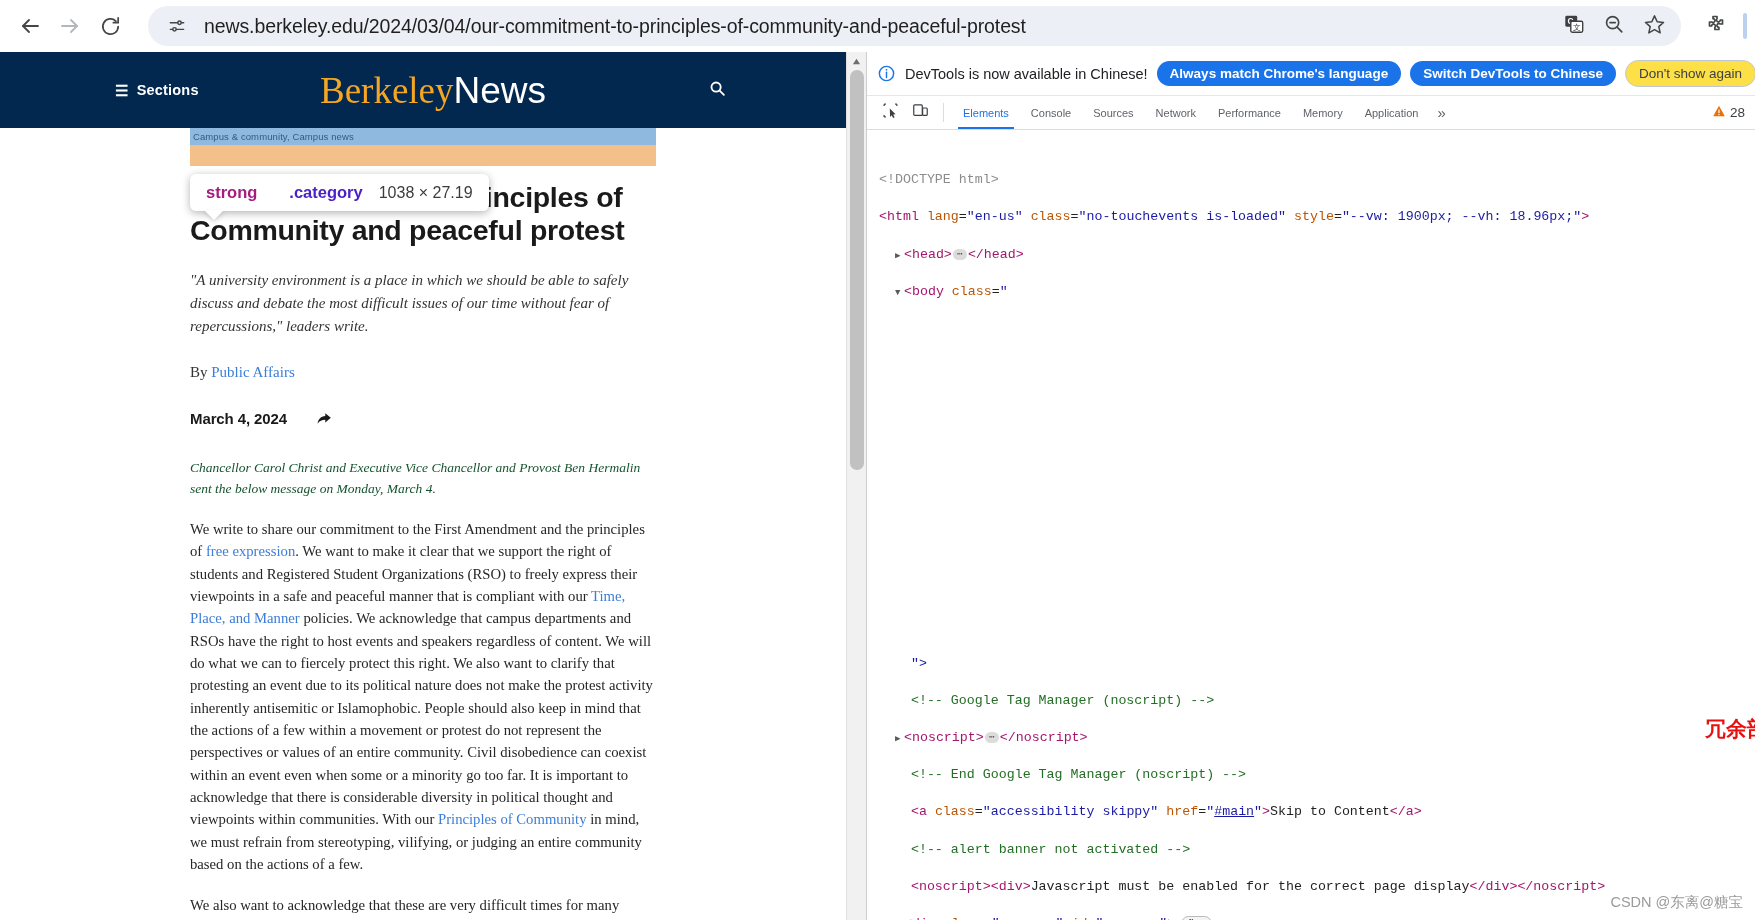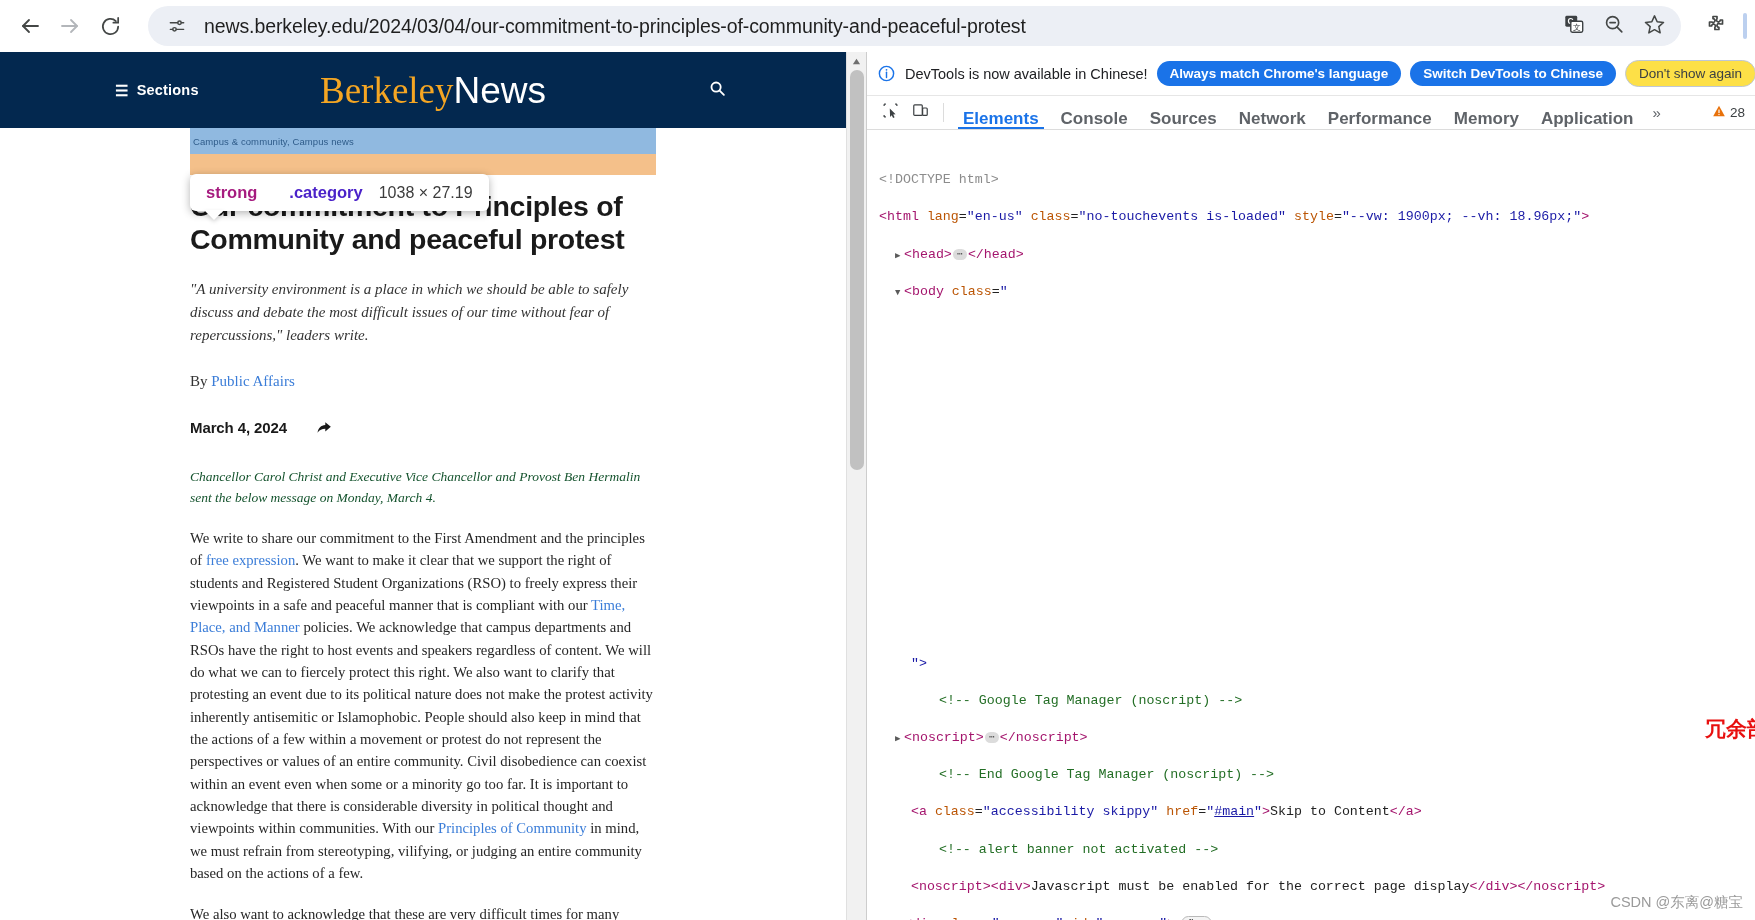--- a/index.html
+++ b/index.html
@@ -104,21 +104,21 @@
 
   .article {
     padding: 0 0 0 0;
     position: relative;
   }
   .art-inner { width: 466px; margin-left: 190px; }
 
   
   .hl-content {
     background: #90b9e0;
-    height: 26px;
+    height: 17px;
     display: flex; align-items: center;
     position: relative;
   }
   .hl-content .cat-text {
     font-size: 9.5px; color: #2f5c8a;
     padding-left: 3px; letter-spacing: 0.1px;
     white-space: nowrap;
   }
   .hl-padding { background: #f4c08a; height: 21px; }
 
@@ -242,24 +242,24 @@
     border-bottom: 1px solid #dcdcdc;
     padding-left: 8px;
     background: #fff;
   }
   .dt-tool {
     width: 30px; display: flex; align-items: center; justify-content: center;
     cursor: pointer;
   }
   .dt-toolsep { width: 1px; background: #dcdcdc; margin: 7px 8px; }
   .dt-tab {
-    display: flex; align-items: flex-end;
+    display: flex; align-items: center;
     padding: 0 11px;
-    font-size: 17px; color: #5f6368;
-    cursor: pointer; position: relative; font-weight: bold;
+    font-size: 11px; color: #5f6368;
+    cursor: pointer; position: relative;
   }
   .dt-tab.active { color: #1a73e8; }
   .dt-tab.active::after {
     content: ""; position: absolute;
     left: 6px; right: 6px; bottom: 0; height: 2px;
     background: #1a73e8;
   }
   .dt-more {
     display: flex; align-items: center; padding: 0 8px;
     color: #5f6368; font-size: 15px; cursor: pointer;
@@ -287,21 +287,21 @@
     padding-top: 4px;
     white-space: pre;
     overflow: hidden;
     position: relative;
   }
   .row { position: relative; height: 18.6px; white-space: pre; } 
   .tag { color: #a4156d; }
   .attr { color: #bb5504; }
   .val { color: #1a1aa6; }
   .txt { color: #222; }
-  .cmt { color: #236e25; margin-left: 28px; }
+  .cmt { color: #236e25; }
   .doctype { color: #8c8c8c; }
   .lnk { color: #1a1aa6; text-decoration: underline; }
   .ellipsis {
     display: inline-block;
     background: #dcdcdc; color: #5a5a5a;
     border-radius: 7px;
     padding: 0 4px;
     font-size: 10px; line-height: 11px;
     vertical-align: middle;
     margin: 0 1px;

